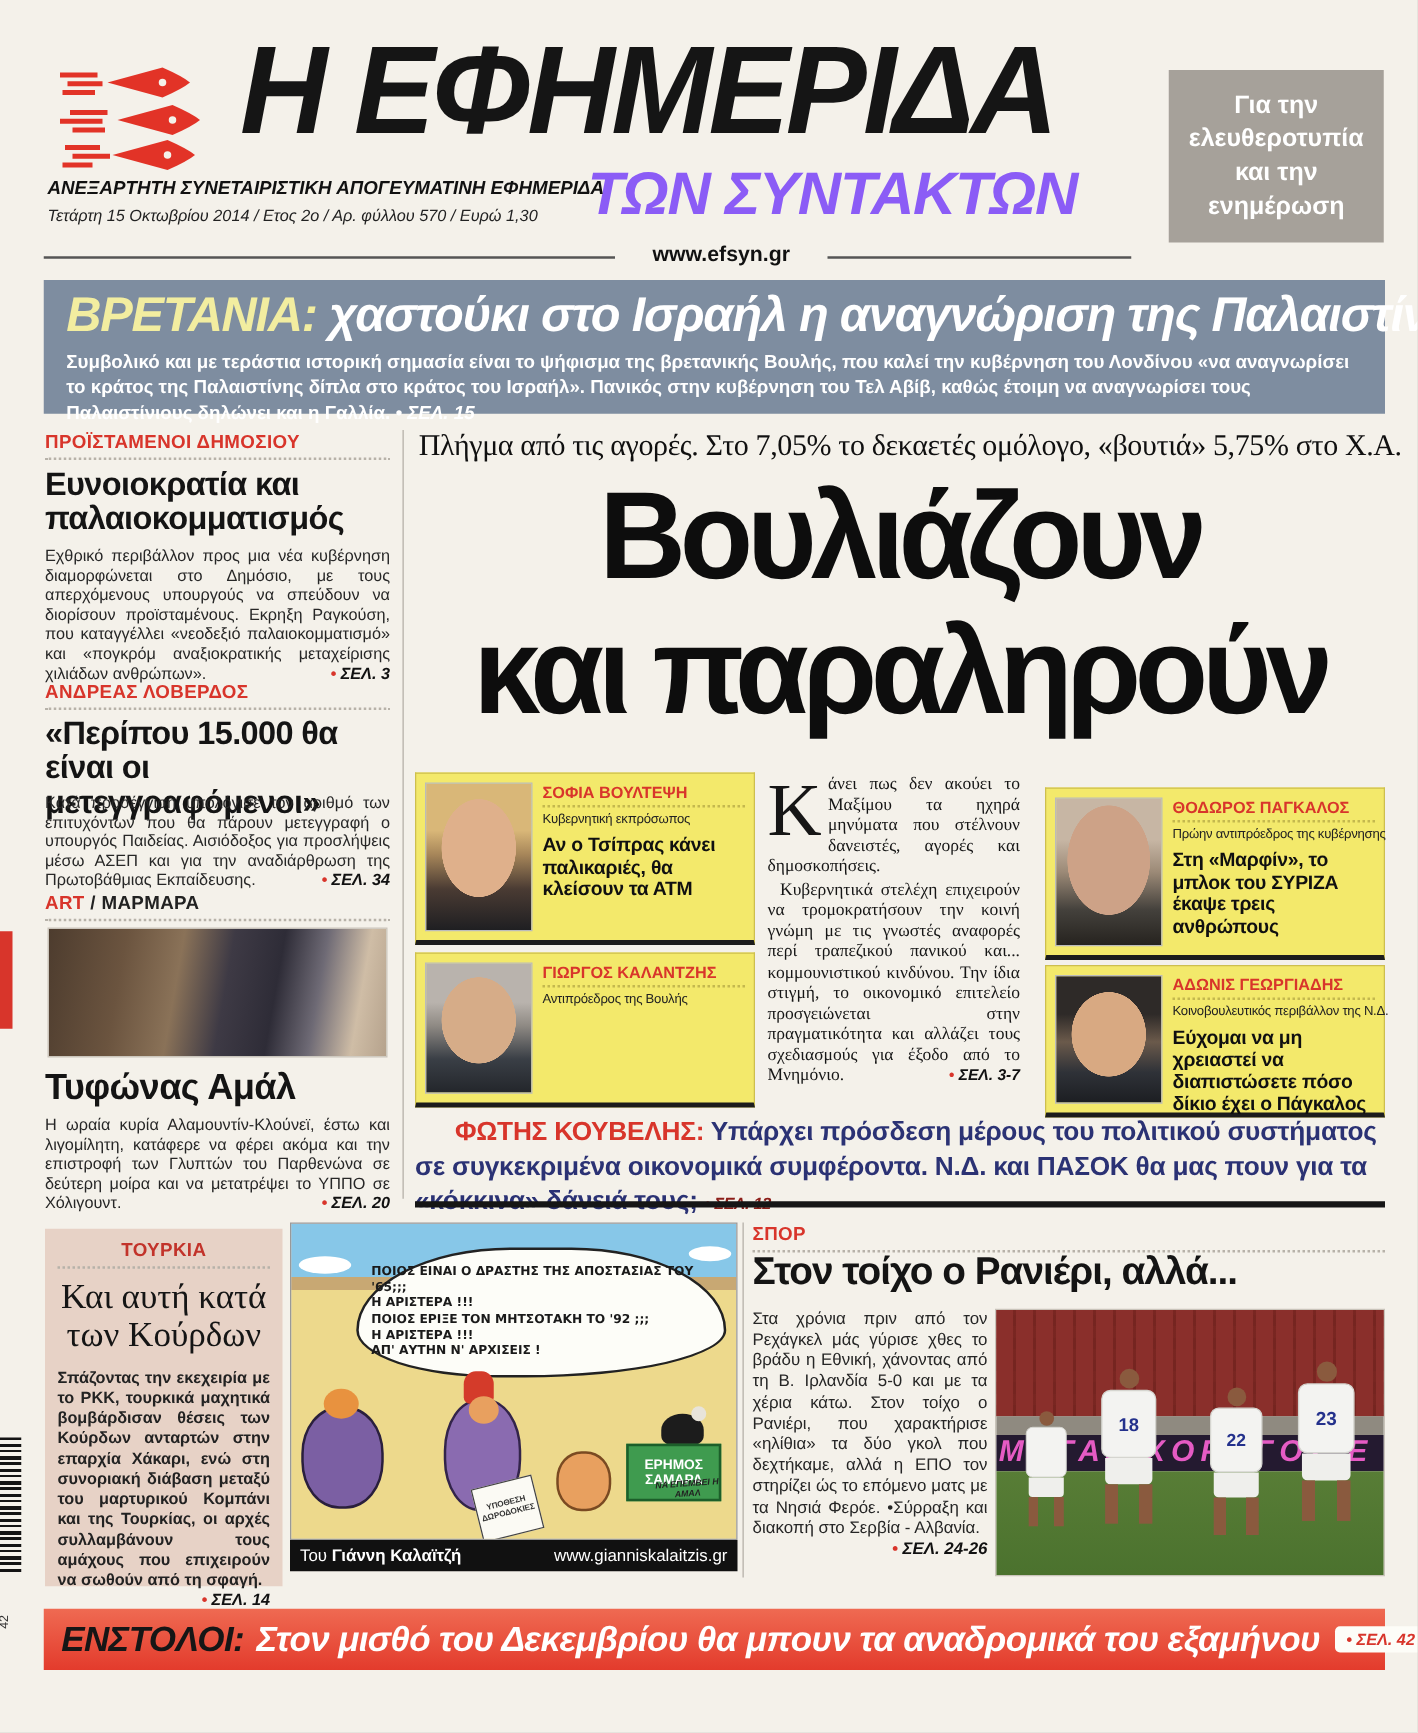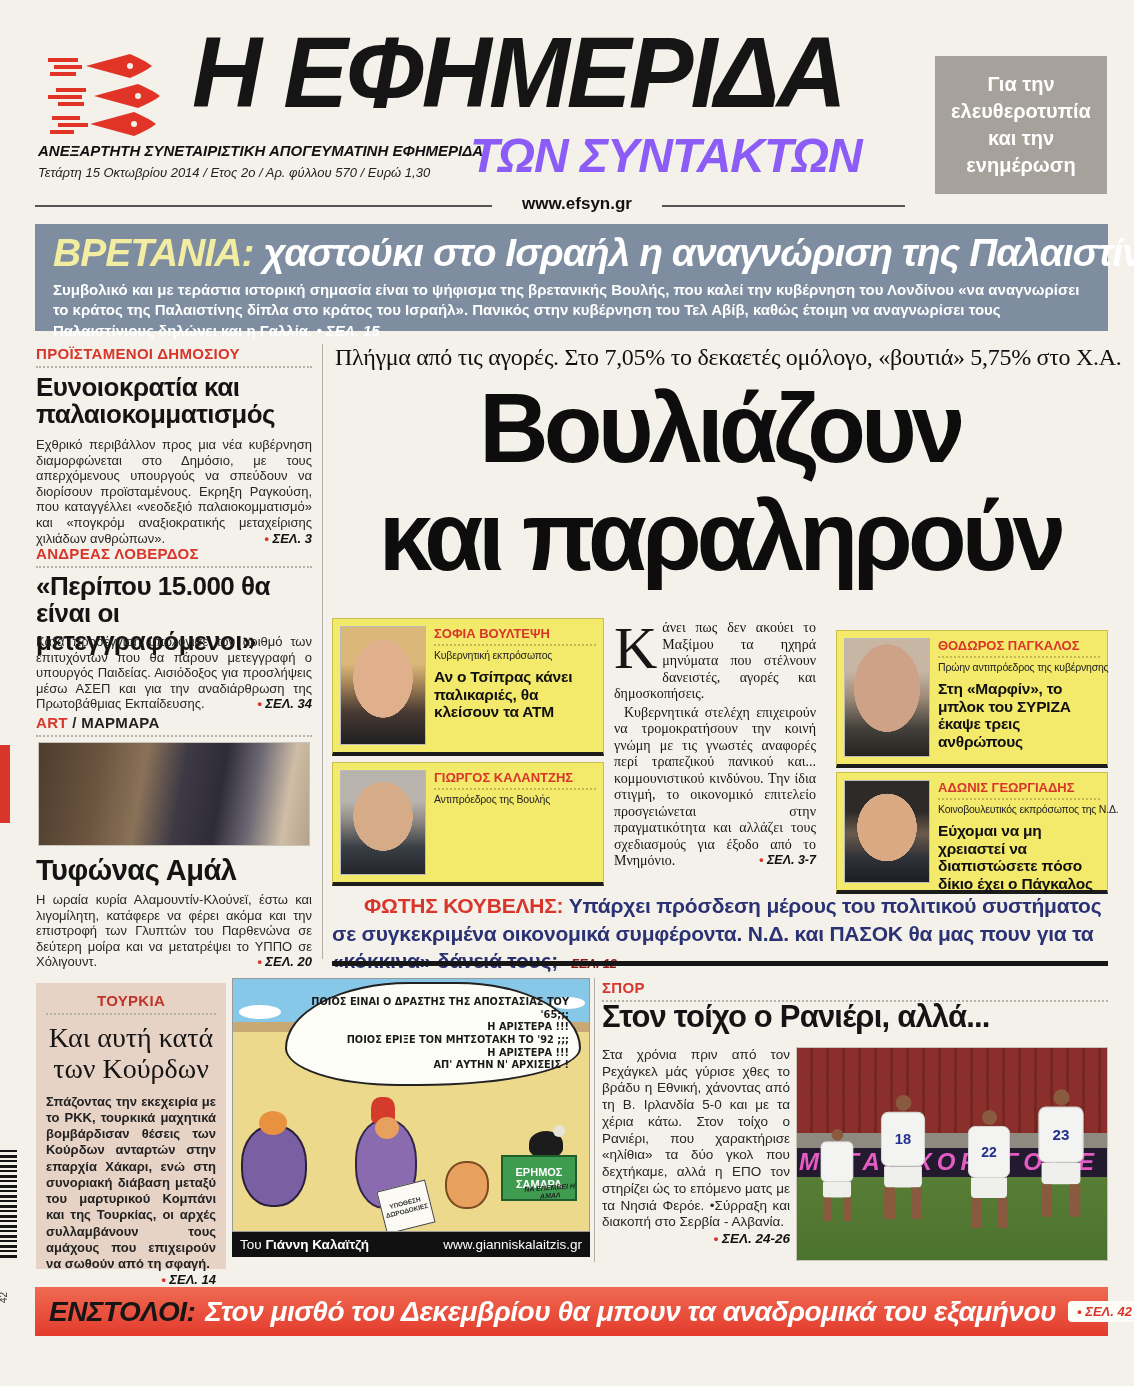--- a/index.html
+++ b/index.html
@@ -87,23 +87,23 @@
   .tourkia .kicker{text-align:center;color:#c2332a;}
   .tourkia .thead{margin-top:8px;text-align:center;font-family:"Liberation Serif",serif;
                   font-size:28px;line-height:1.1;color:#151515;}
   .tourkia .tbody{margin-top:9px;font-size:13px;line-height:1.25;font-weight:700;color:#222;text-align:justify;}
   .tourkia .pr{float:right;color:#111;}
 
   .cartoon{left:232px;top:978px;width:358px;height:280px;}
   .cartoon .art{position:relative;width:100%;height:254px;border:1px solid #999;box-sizing:border-box;overflow:hidden;
      background:linear-gradient(180deg,#87c7e8 0 17%,#c8a873 17% 21%,#edd98c 21% 100%);}
   .cloud{position:absolute;background:#fff;border-radius:50%;}
-  .bubble{position:absolute;left:52px;top:3px;width:296px;height:104px;background:#fdfdf8;
+  .bubble{position:absolute;left:52px;top:19px;width:296px;height:104px;background:#fdfdf8;
           border:2px solid #222;border-radius:46% 46% 60% 42% / 70% 70% 40% 40%;
-          display:flex;flex-direction:column;justify-content:center;text-align:right;
+          display:flex;flex-direction:column;justify-content:center;text-align:left;
           font-family:"DejaVu Sans",sans-serif;font-size:9.8px;line-height:1.3;font-weight:700;color:#1a1a1a;
           padding:4px 10px;box-sizing:border-box;}
   .fig{position:absolute;border-radius:46%;}
   .sign{position:absolute;left:268px;top:176px;width:76px;height:46px;background:#3f9b4f;border:2px solid #1c5f2a;
         color:#fff;font-weight:800;font-size:11px;line-height:1.1;display:flex;align-items:center;
         justify-content:center;text-align:center;box-sizing:border-box;}
   .vulture{position:absolute;left:296px;top:152px;width:34px;height:26px;background:#1c1c1c;
            border-radius:60% 60% 40% 40%;}
   .vulture::before{content:"";position:absolute;left:24px;top:-6px;width:12px;height:12px;background:#e8e4da;
                    border-radius:50%;}
@@ -241,21 +241,21 @@
       <div class="qc">
         <div class="qname">ΘΟΔΩΡΟΣ ΠΑΓΚΑΛΟΣ</div>
         <div class="qrole">Πρώην αντιπρόεδρος της κυβέρνησης</div>
         <div class="qtext">Στη «Μαρφίν», το μπλοκ του ΣΥΡΙΖΑ έκαψε τρεις ανθρώπους</div>
       </div>
     </div>
     <div class="abs qbox" style="left:836px;top:772px;width:272px;height:122px">
       <div class="qphoto ph-dark"></div>
       <div class="qc">
         <div class="qname">ΑΔΩΝΙΣ ΓΕΩΡΓΙΑΔΗΣ</div>
-        <div class="qrole">Κοινοβουλευτικός εκπρόσωπος της Ν.Δ.</div>
+        <div class="qrole">Κοινοβουλευτικός περιβάλλον της Ν.Δ.</div>
         <div class="qtext">Εύχομαι να μη χρειαστεί να διαπιστώσετε πόσο δίκιο έχει ο Πάγκαλος</div>
       </div>
     </div>
 
     <div class="abs centercol">
       <p><span class="drop">Κ</span><span>άνει πως δεν ακούει το Μαξίμου τα ηχηρά μηνύματα που στέλνουν δανειστές, αγορές και δημοσκοπήσεις.</span></p>
       <p><span>Κυβερνητικά στελέχη επιχειρούν να τρομοκρατήσουν την κοινή γνώμη με τις γνωστές αναφορές περί τραπεζικού πανικού και... κομμουνιστικού κινδύνου. Την ίδια στιγμή, το οικονομικό επιτελείο προσγειώνεται στην πραγματικότητα και αλλάζει τους σχεδιασμούς για έξοδο από το Μνημόνιο.</span>
          <span class="pr red">ΣΕΛ. 3-7</span></p>
     </div>
 

